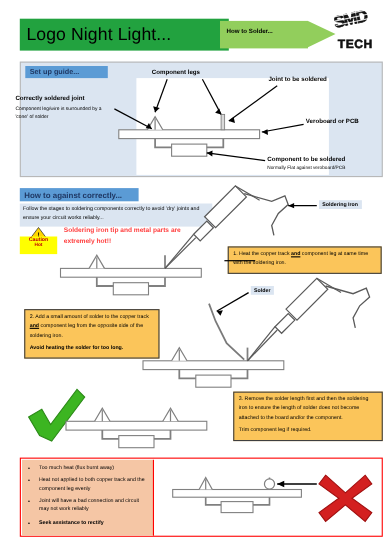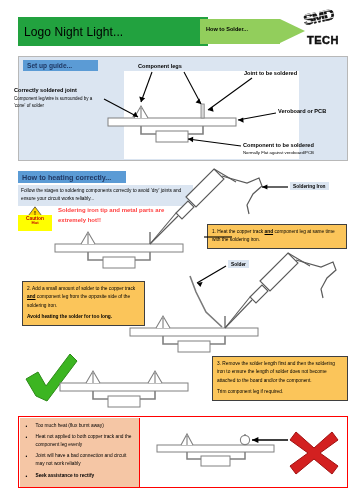--- a/index.html
+++ b/index.html
@@ -9,21 +9,21 @@
     color:#000;overflow:hidden;position:relative;
   }
   .page{position:relative;width:353px;height:500px;}
 
   
   .header{position:absolute;left:0;top:0;width:353px;height:52px;}
   .title-bar{
     position:absolute;left:18px;top:17px;width:190px;height:29px;
     background:#22a23f;display:flex;align-items:center;
   }
-  .title-bar span{font-size:12px;color:#000;padding-left:6px;letter-spacing:.1px;}
+  .title-bar span{font-size:16px;color:#000;padding-left:6px;letter-spacing:.1px;}
   .arrow-wrap{position:absolute;left:200px;top:19px;width:105px;height:25px;}
   .arrow-body{
     position:absolute;left:0;top:0;width:80px;height:25px;background:#92ce5c;
   }
   .arrow-head{
     position:absolute;left:80px;top:0;width:0;height:0;
     border-top:12.5px solid transparent;border-bottom:12.5px solid transparent;
     border-left:25px solid #92ce5c;
   }
   .arrow-text{
@@ -161,21 +161,21 @@
 
   <div class="lbl l-complegs">Component legs</div>
   <div class="lbl l-joint">Joint to be soldered</div>
   <div class="lbl l-vero">Veroboard or PCB</div>
   <div class="lbl l-comptobe">Component to be soldered</div>
   <div class="lbl-sub l-comptobe-sub">Normally Flat against veroboard/PCB</div>
   <div class="lbl l-correct">Correctly soldered joint</div>
   <div class="lbl-sub l-correct-sub">Component leg/wire is surrounded by a 'cone' of solder</div>
 
   <div class="panel2"></div>
-  <div class="banner-how">How to heating correctly...</div>
+  <div class="banner-how">How to against correctly...</div>
   <div class="intro">Follow the stages to soldering components correctly to avoid 'dry' joints and ensure your circuit works reliably...</div>
 
   <svg class="caution-tri" viewBox="0 0 16 11">
     <polygon points="8,0.8 15.2,10.4 0.8,10.4" fill="#ffd500" stroke="#333" stroke-width="0.7"></polygon>
     <text x="8" y="9" text-anchor="middle" font-size="6" font-weight="bold" font-family="Liberation Sans, sans-serif" fill="#000">!</text>
   </svg>
   <div class="caution-box">
     <div class="c1">Caution</div>
     <div class="c2">Hot</div>
   </div>

